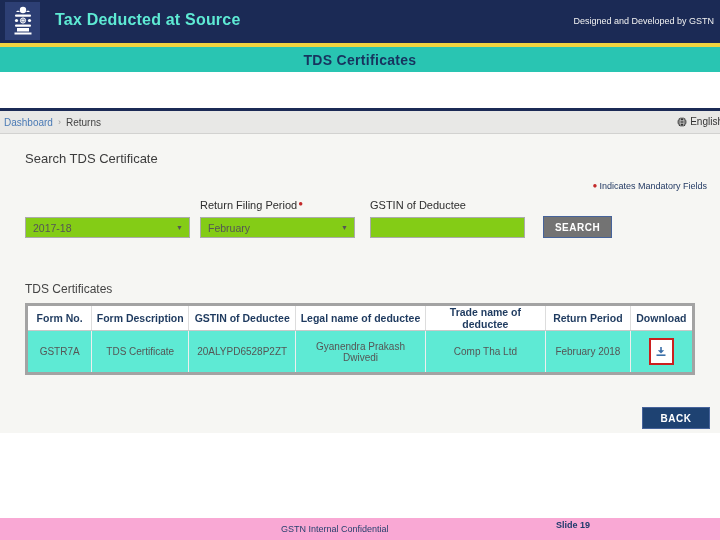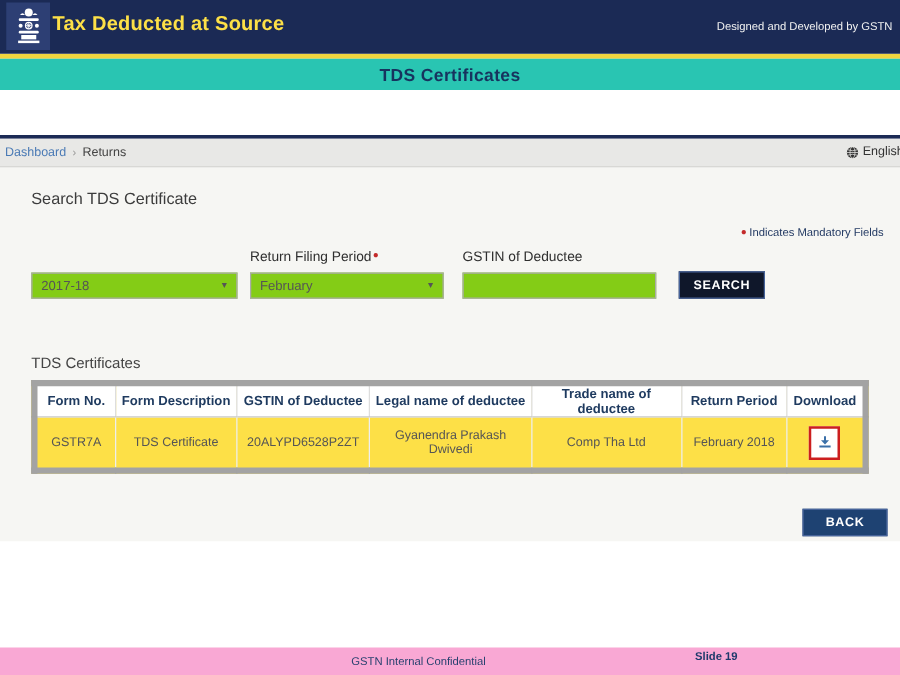--- a/index.html
+++ b/index.html
@@ -3,21 +3,21 @@
 <meta charset="utf-8">
 <style>
   * { margin:0; padding:0; box-sizing:border-box; }
   html,body { width:720px; height:540px; overflow:hidden; background:#fff;
               font-family:"Liberation Sans", sans-serif; }
 
   
   .app-header { position:relative; height:43px; background:#1b2a55; }
   .emblem-box { position:absolute; left:5px; top:2px; width:35px; height:38px;
                 background:#2d3f74; display:flex; align-items:center; justify-content:center; }
-  .app-title { position:absolute; left:42px; top:11px; color:#fde047; font-size:16px;
+  .app-title { position:absolute; left:55px; top:11px; color:#5eead4; font-size:16px;
                font-weight:bold; letter-spacing:.2px; }
   .app-credit { position:absolute; right:6px; top:16px; color:#f2f2f2; font-size:9px; }
 
   .gold-strip { height:4px; background:#f0d43e; }
 
   .banner { height:25px; background:#29c5b2; display:flex; align-items:center; justify-content:center; }
   .banner-title { color:#17335e; font-size:14px; font-weight:bold; letter-spacing:.3px; }
 
   .gap-white { height:36px; background:#ffffff; }
 
@@ -41,28 +41,28 @@
   .req-dot { color:#c32a2a; font-size:8px; vertical-align:3px; margin-left:1px; }
 
   .form-row { margin-top:8px; display:flex; align-items:flex-end; }
   .field { display:flex; flex-direction:column; }
   .field-label { font-size:11px; color:#2e2e2e; margin-bottom:6px; }
   .select-box, .text-box { height:21px; background:#84cc16; border:1px solid #ababab;
                            font-size:10.5px; color:#555; display:flex; align-items:center;
                            padding:4px 7px; position:relative; }
   .select-box .caret { position:absolute; right:6px; top:6px; font-size:7px; color:#555; }
   .w1 { width:165px; } .w2 { width:155px; margin-left:10px; } .w3 { width:155px; margin-left:15px; }
-  .search-btn { margin-left:18px; width:69px; height:22px; background:#0f172a;
+  .search-btn { margin-left:18px; width:69px; height:22px; background:#737373;
                 border:1px solid #46639a; color:#fff; font-size:10px; font-weight:bold;
                 letter-spacing:.5px; cursor:pointer; font-family:"Liberation Sans",sans-serif; }
 
   .certs-heading { margin-top:44px; font-size:12px; color:#444; }
 
-  table.certs { margin-top:7px; width:670px; border-collapse:collapse; background:#fde047;
-                border:5px solid #a3a3a3; table-layout:fixed; }
+  table.certs { margin-top:7px; width:670px; border-collapse:collapse; background:#5eead4;
+                border:3px solid #a3a3a3; table-layout:fixed; }
   table.certs th { border-bottom:1px solid #c9c9c9; border-right:1px solid #ddd;
                    font-size:10.5px; color:#1e3a5f; font-weight:bold; height:26px;
                    text-align:center; padding:0 3px; background:#fff; }
   table.certs td { border-right:1px solid #eee; font-size:10px; color:#555;
                    height:43px; text-align:center; padding:0 3px; }
   table.certs th:last-child, table.certs td:last-child { border-right:none; }
   .c1{width:64px;} .c2{width:95px;} .c3{width:105px;} .c4{width:127px;}
   .c5{width:118px;} .c6{width:83px;} .c7{width:62px;}
 
   .dl-highlight { display:inline-flex; align-items:center; justify-content:center;

